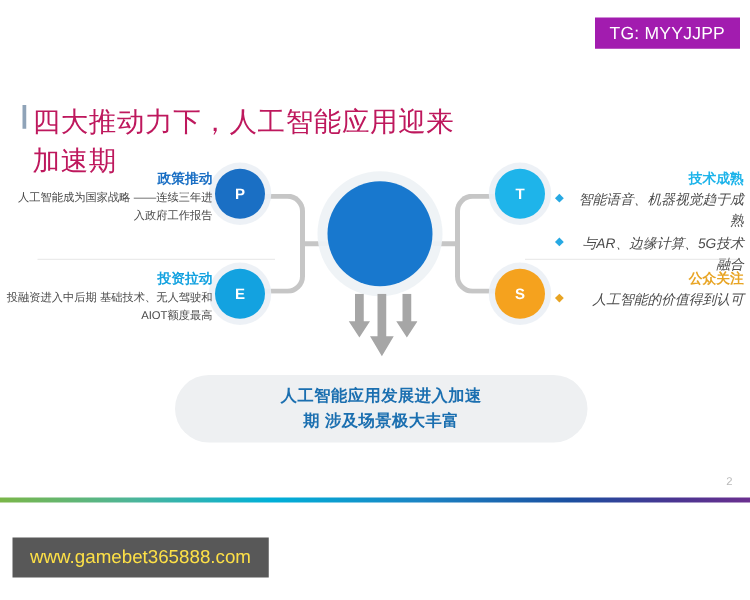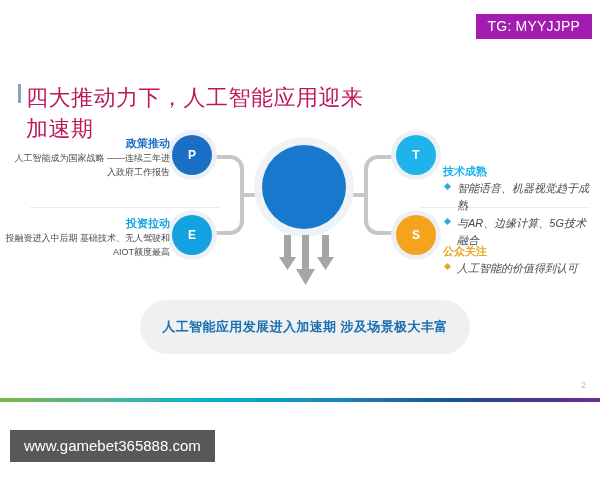--- a/index.html
+++ b/index.html
@@ -27,21 +27,21 @@
     letter-spacing: 0.2px;
     padding: 5px 12px 6px 12px;
     line-height: 1;
     white-space: nowrap;
   }
   .site-badge {
     position: absolute;
     left: 10px;
     bottom: 18px;
     background: #585858;
-    color: #ffffff;
+    color: #fde047;
     font-size: 15px;
     padding: 8px 14px 9px 14px;
     line-height: 1;
     white-space: nowrap;
   }
 
   
   .title-wrap {
     position: absolute;
     left: 26px;
@@ -149,21 +149,21 @@
   }
 
   
   .left-block { text-align: right; }
   .left-block .sblock-head { color: #1a6fc4; }
   .lb1 { left: 8px;  top: 136px; width: 162px; }
   .lb2 { left: 0px;  top: 216px; width: 170px; }
   .lb2 .sblock-head { color: #13a2e0; padding-left: 40px; }
 
   
-  .right-block { text-align: left; margin-top: 28px; }
+  .right-block { text-align: right; }
   .rb1 { left: 443px; top: 136px; width: 152px; }
   .rb2 { left: 443px; top: 216px; width: 152px; }
   .rb1 .sblock-head { color: #1eb4ea; }
   .rb2 .sblock-head { color: #e8a423; }
   .bullets { list-style: none; margin: 0; padding: 0; }
   .bullets li {
     position: relative;
     padding-left: 14px;
     font-size: 11px;
     color: #4a4a4a;
@@ -194,21 +194,21 @@
   
   .banner {
     position: absolute;
     left: 140px;
     top: 300px;
     width: 330px;
     height: 54px;
     background: #eef0f2;
     border-radius: 27px;
     display: flex;
-    flex-direction: row;
+    flex-direction: column;
     align-items: center;
     justify-content: center;
   }
   .banner-line {
     font-size: 13px;
     font-weight: bold;
     color: #1b6fb0;
     line-height: 1.55;
     letter-spacing: 0.4px;
   }

